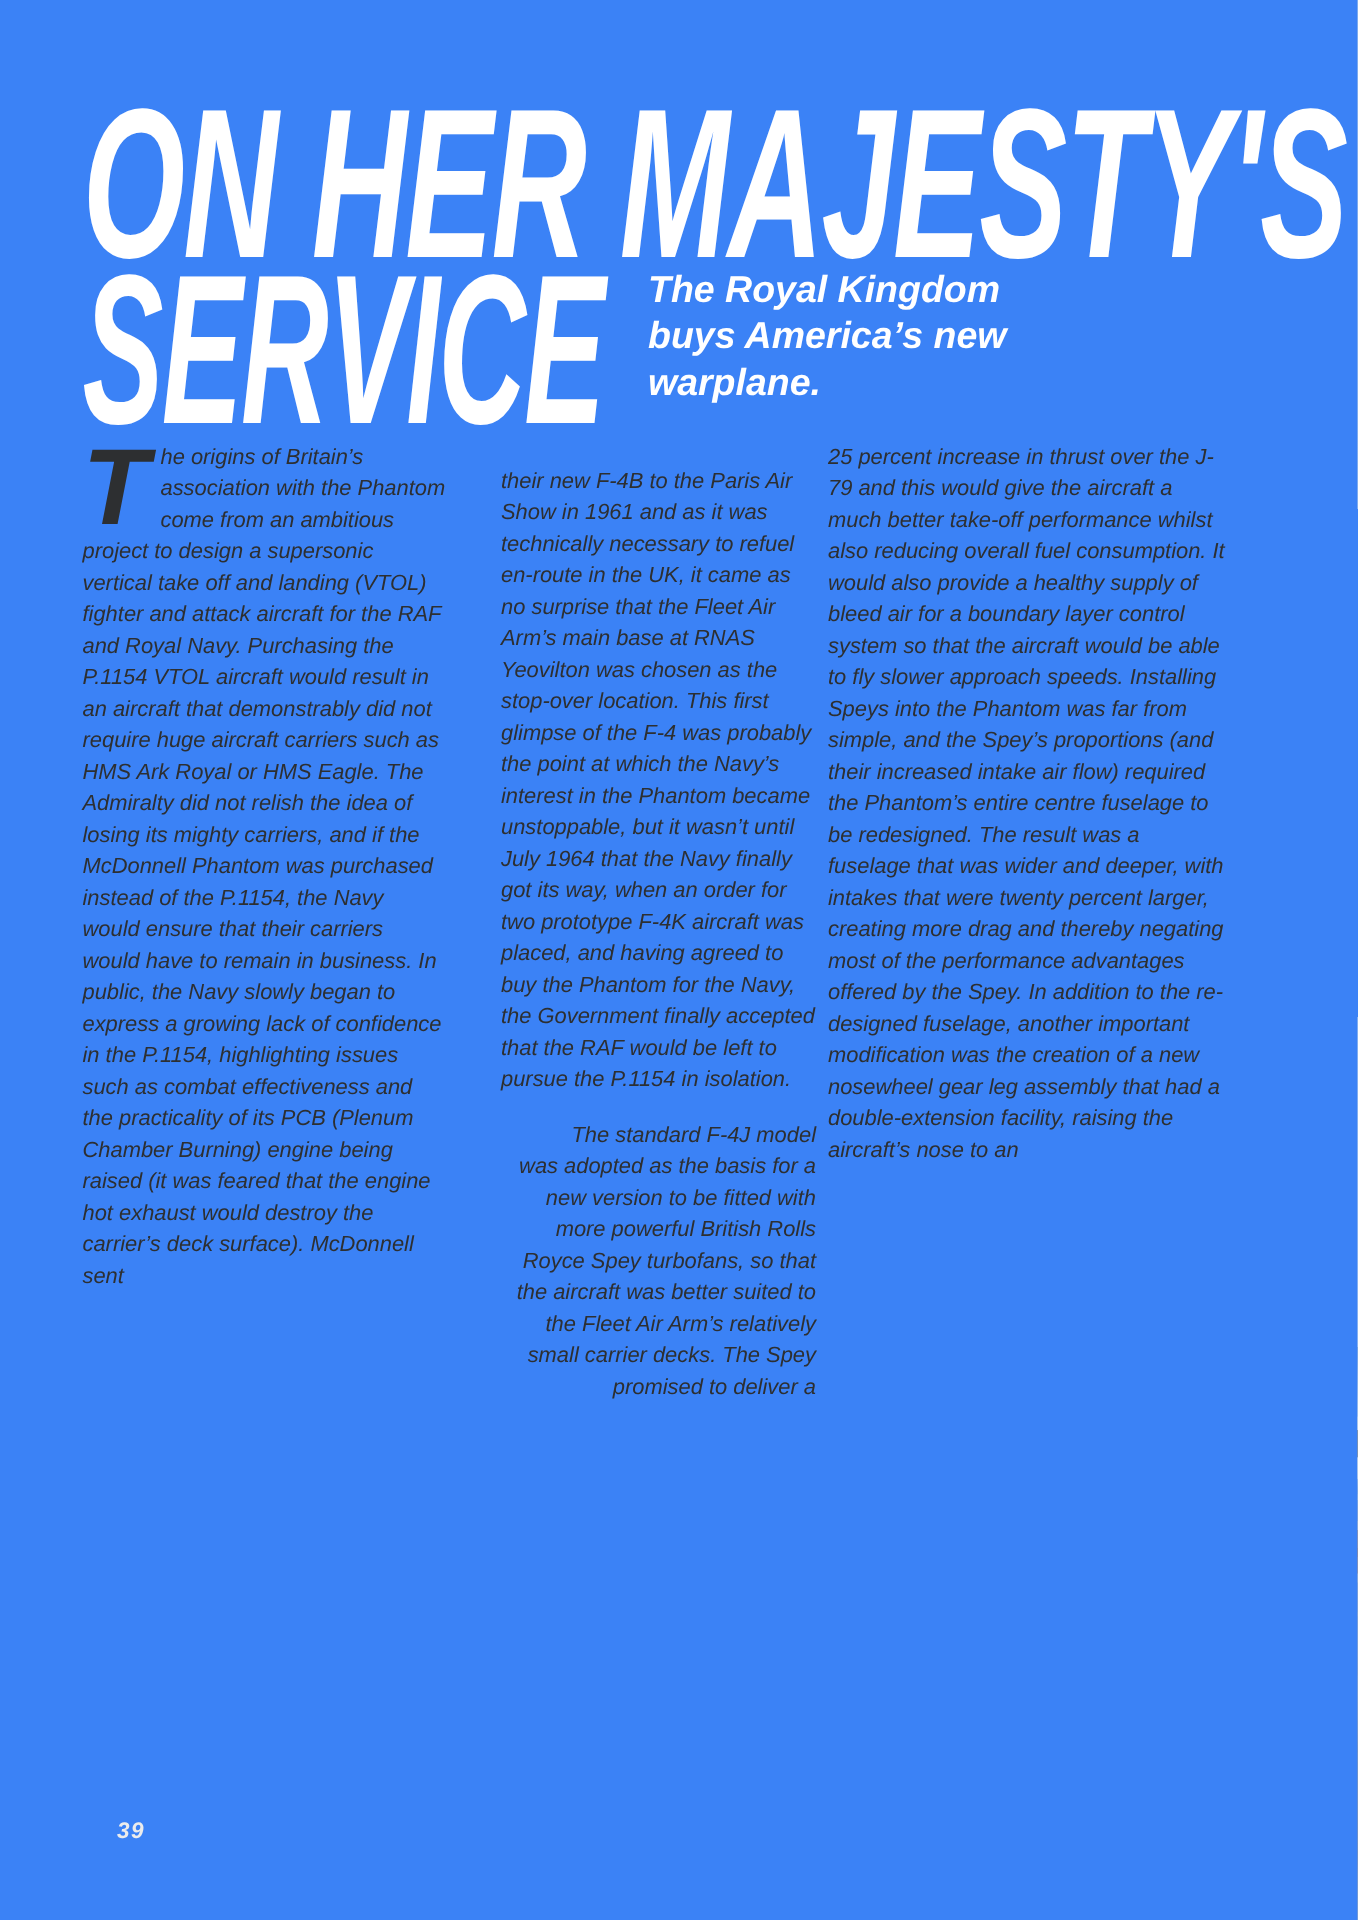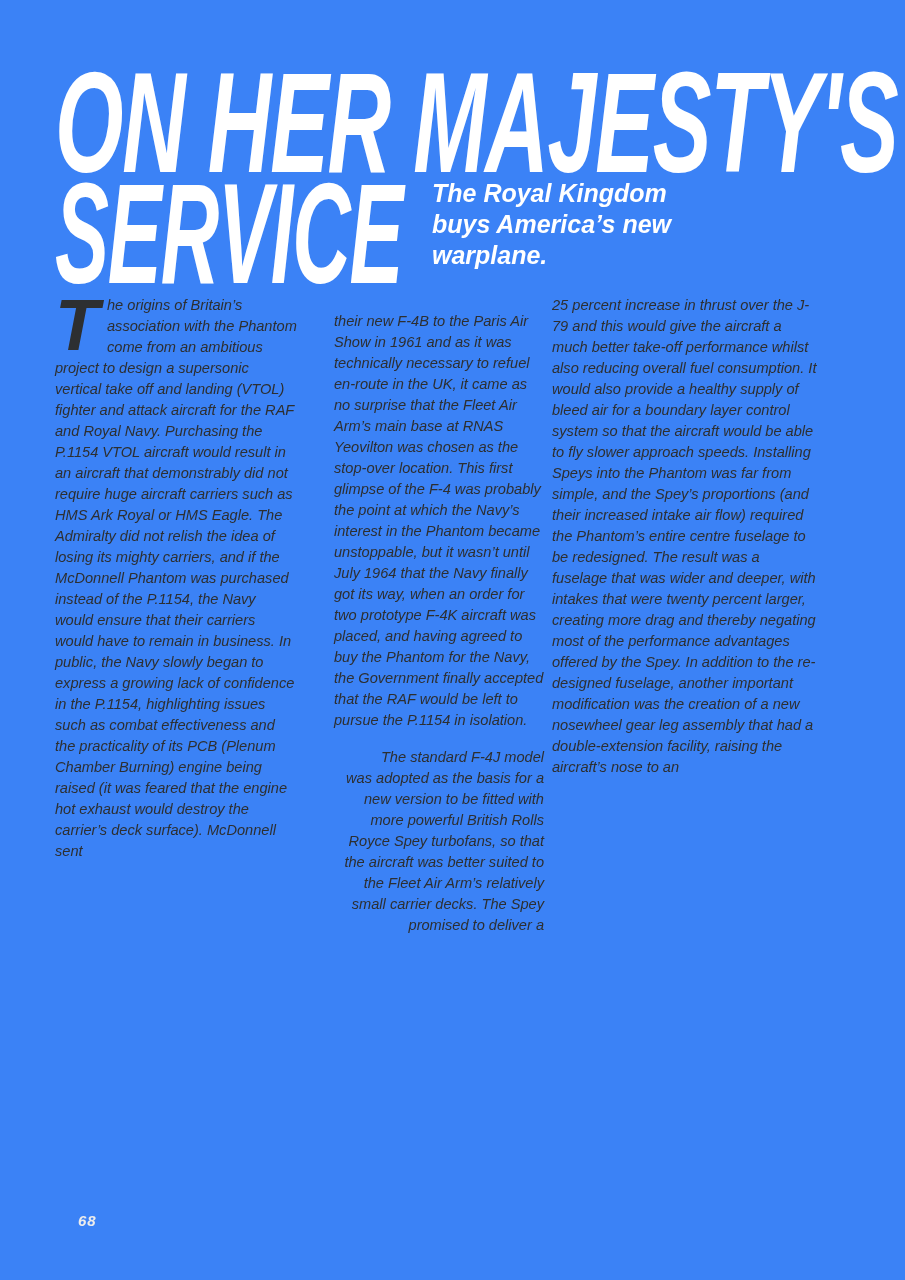--- a/index.html
+++ b/index.html
@@ -316,14 +316,14 @@
     <span class="dropcap">T</span><span>he origins of Britain’s association with the Phantom come from an ambitious project to design a supersonic vertical take off and landing (VTOL) fighter and attack aircraft for the RAF and Royal Navy. Purchasing the P.1154 VTOL aircraft would result in an aircraft that demonstrably did not require huge aircraft carriers such as HMS Ark Royal or HMS Eagle. The Admiralty did not relish the idea of losing its mighty carriers, and if the McDonnell Phantom was purchased instead of the P.1154, the Navy would ensure that their carriers would have to remain in business. In public, the Navy slowly began to express a growing lack of confidence in the P.1154, highlighting issues such as combat effectiveness and the practicality of its PCB (Plenum Chamber Burning) engine being raised (it was feared that the engine hot exhaust would destroy the carrier’s deck surface). McDonnell sent</span>
   </div>
   <div class="col col-2">
     <p>their new F-4B to the Paris Air Show in 1961 and as it was technically necessary to refuel en-route in the UK, it came as no surprise that the Fleet Air Arm’s main base at RNAS Yeovilton was chosen as the stop-over location. This first glimpse of the F-4 was probably the point at which the Navy’s interest in the Phantom became unstoppable, but it wasn’t until July 1964 that the Navy finally got its way, when an order for two prototype F-4K aircraft was placed, and having agreed to buy the Phantom for the Navy, the Government finally accepted that the RAF would be left to pursue the P.1154 in isolation.</p>
     <p class="indent">The standard F-4J model was adopted as the basis for a new version to be fitted with more powerful British Rolls Royce Spey turbofans, so that the aircraft was better suited to the Fleet Air Arm’s relatively small carrier decks. The Spey promised to deliver a</p>
   </div>
   <div class="col col-3">
     <span>25 percent increase in thrust over the J-79 and this would give the aircraft a much better take-off performance whilst also reducing overall fuel consumption. It would also provide a healthy supply of bleed air for a boundary layer control system so that the aircraft would be able to fly slower approach speeds. Installing Speys into the Phantom was far from simple, and the Spey’s proportions (and their increased intake air flow) required the Phantom’s entire centre fuselage to be redesigned. The result was a fuselage that was wider and deeper, with intakes that were twenty percent larger, creating more drag and thereby negating most of the performance advantages offered by the Spey. In addition to the re-designed fuselage, another important modification was the creation of a new nosewheel gear leg assembly that had a double-extension facility, raising the aircraft’s nose to an</span>
   </div>
 
-  <div class="pageno">68</div>
+  <div class="pageno">39</div>
 </div>
 
 </body></html>

